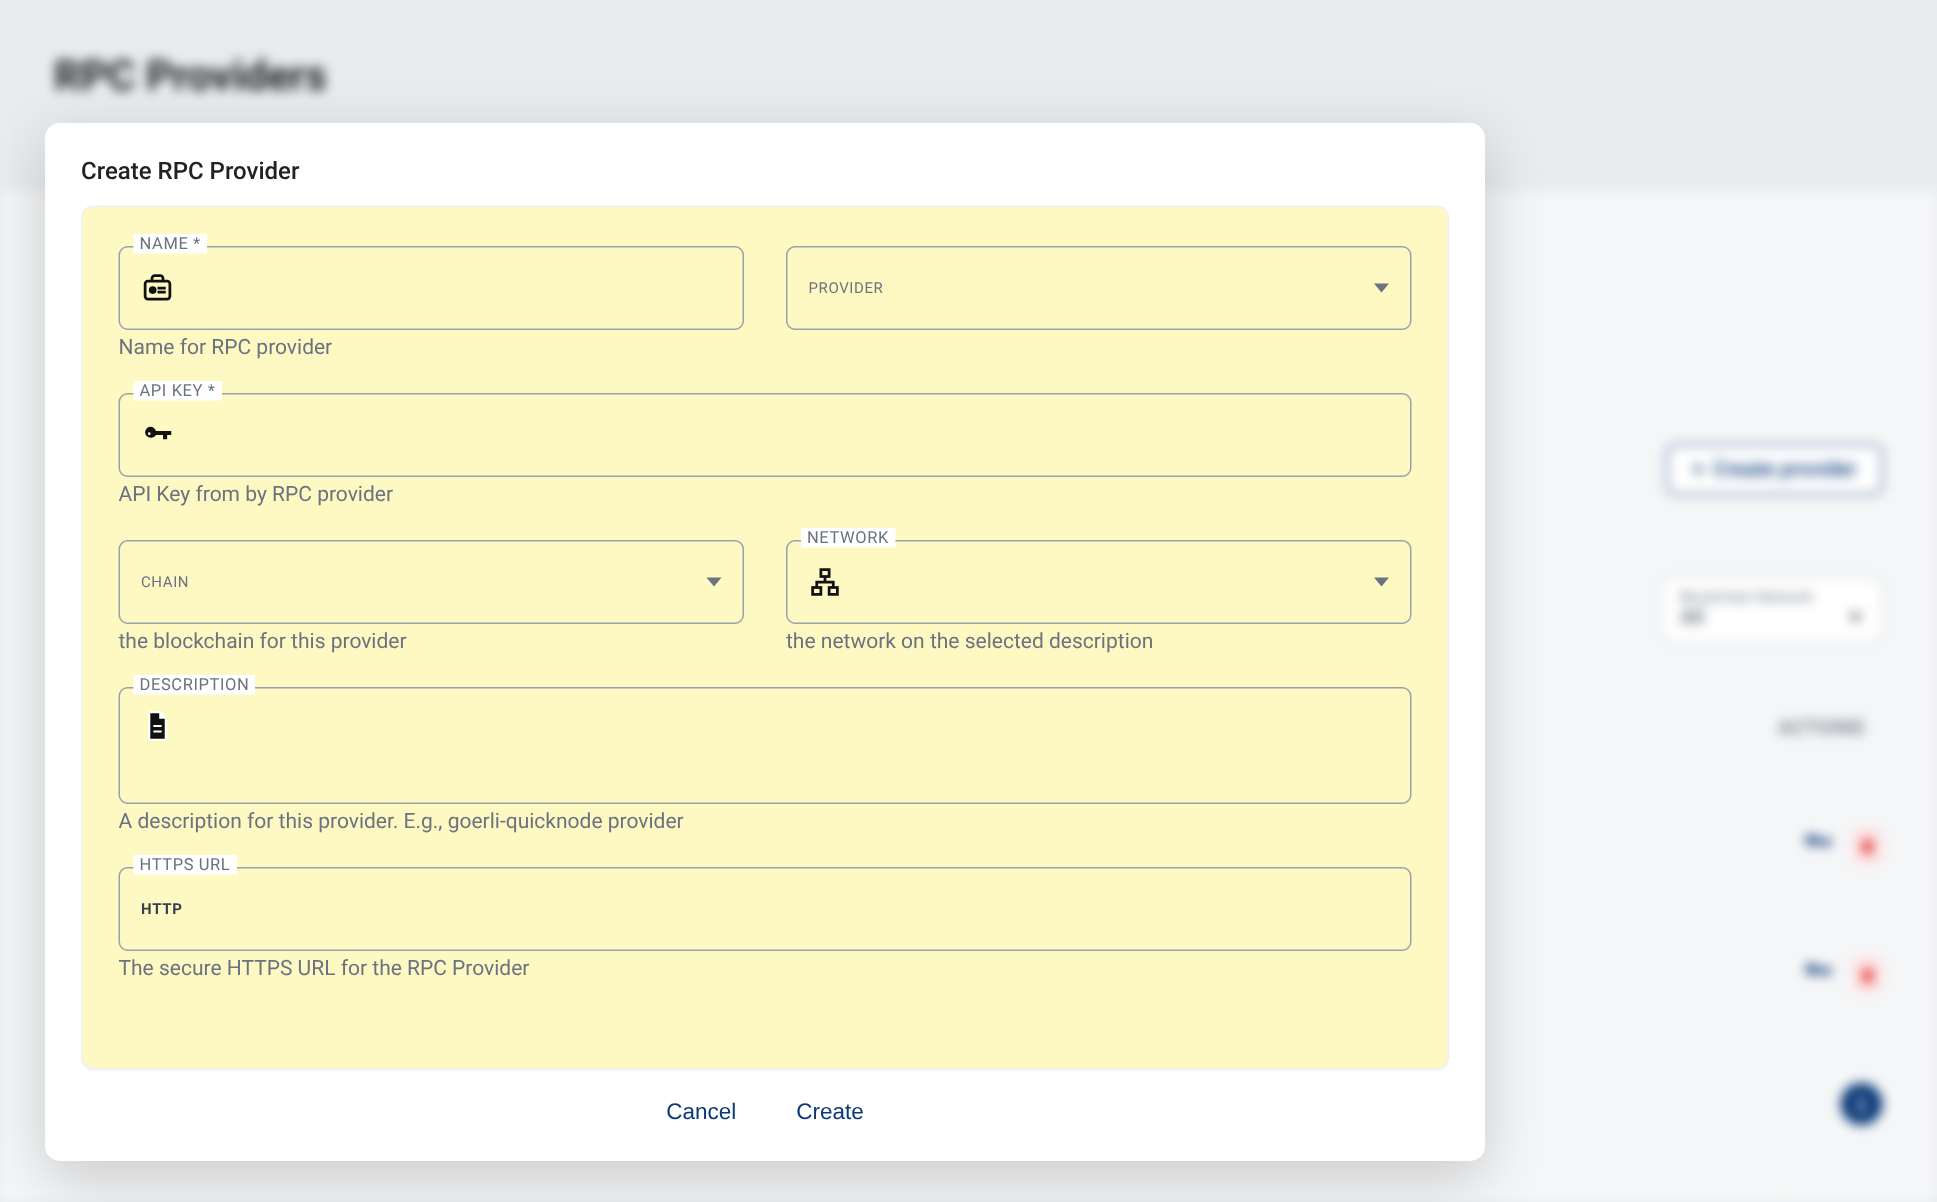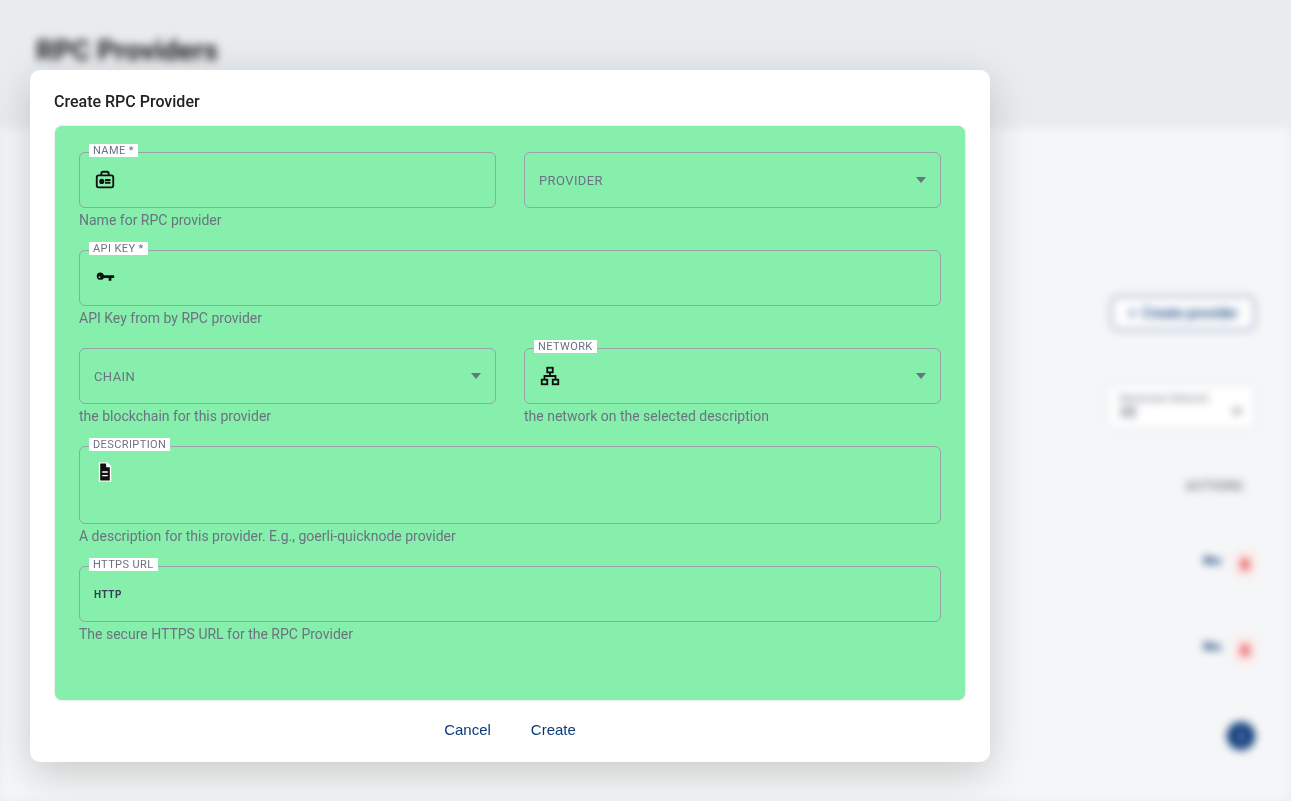--- a/index.html
+++ b/index.html
@@ -40,48 +40,48 @@
   .bg-row {
     position: absolute; right: 36px; width: 240px; height: 64px;
     display: flex; align-items: center; justify-content: flex-end; gap: 12px;
   }
   .bg-row .k { color: #0a3978; }
   .bg-row .d { color: #dc2626; background: #fee2e2; width: 20px; height: 24px; border-radius: 4px; display: flex; align-items: center; justify-content: center; }
   .bg-info-icon { width: 28px; height: 28px; border-radius: 50%; background: #0a3978; color: #fff; display:flex;align-items:center;justify-content:center;font-weight:700; }
 
   
   .modal {
-    position: absolute; left: 30px; top: 70px; width: 960px; height: 692px;
+    position: absolute; left: 30px; top: 82px; width: 960px; height: 692px;
     background: #fff; border-radius: 10px; box-shadow: 0 12px 40px rgba(0,0,0,.18);
     display: flex; flex-direction: column;
   }
   .modal-title { padding: 22px 24px 8px; font-size: 16px; color: #222; font-weight: 500; }
   .card {
-    margin: 6px 24px 0; flex: 1; background: #86efac; border: 1px solid #eef0f2; border-radius: 8px;
+    margin: 6px 24px 0; flex: 1; background: #fef9c3; border: 1px solid #eef0f2; border-radius: 8px;
     box-shadow: 0 1px 2px rgba(0,0,0,.03);
     padding: 26px 24px 18px;
   }
   .grid { display: grid; grid-template-columns: 1fr 1fr; column-gap: 28px; row-gap: 22px; }
   .full { grid-column: 1 / -1; }
 
   .field { position: relative; }
   .float-label {
     position: absolute; left: 10px; top: -8px; background: #fff;
     font-size: 11px; letter-spacing: .4px; color: #6b7280; padding: 0 4px;
   }
   .box {
     border: 1px solid #9aa1aa; border-radius: 6px; height: 56px;
     display: flex; align-items: center; padding: 0 14px; gap: 12px;
     color: #374151;
   }
   .box input {
     border: none; outline: none; flex: 1; font-size: 15px; background: transparent; color: #111;
   }
   .box.select { justify-content: space-between; cursor: pointer; }
-  .placeholder { color: #6b7280; font-size: 13px; letter-spacing: .4px; }
+  .placeholder { color: #6b7280; font-size: 10px; letter-spacing: .4px; }
   .helper { margin-top: 4px; font-size: 14px; color: #6b7280; }
   .textarea { height: 78px; align-items: flex-start; padding-top: 14px; }
 
   .icn { width: 22px; height: 22px; display: inline-flex; align-items: center; justify-content: center; color: #111; }
   .icn svg { width: 22px; height: 22px; }
 
   .modal-footer {
     padding: 20px 28px 24px; display: flex; justify-content: center; gap: 40px;
   }
   .link-btn {

